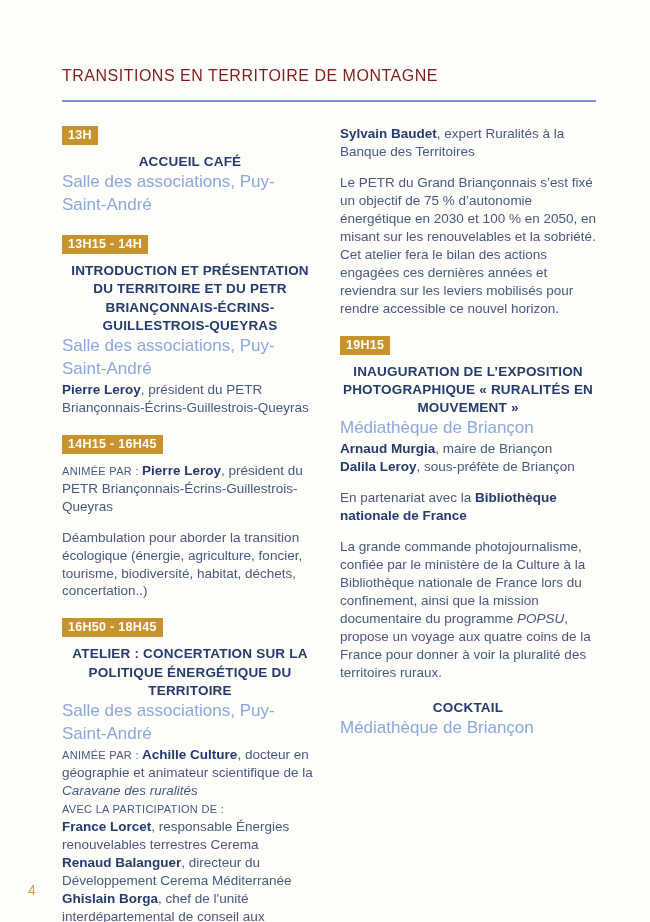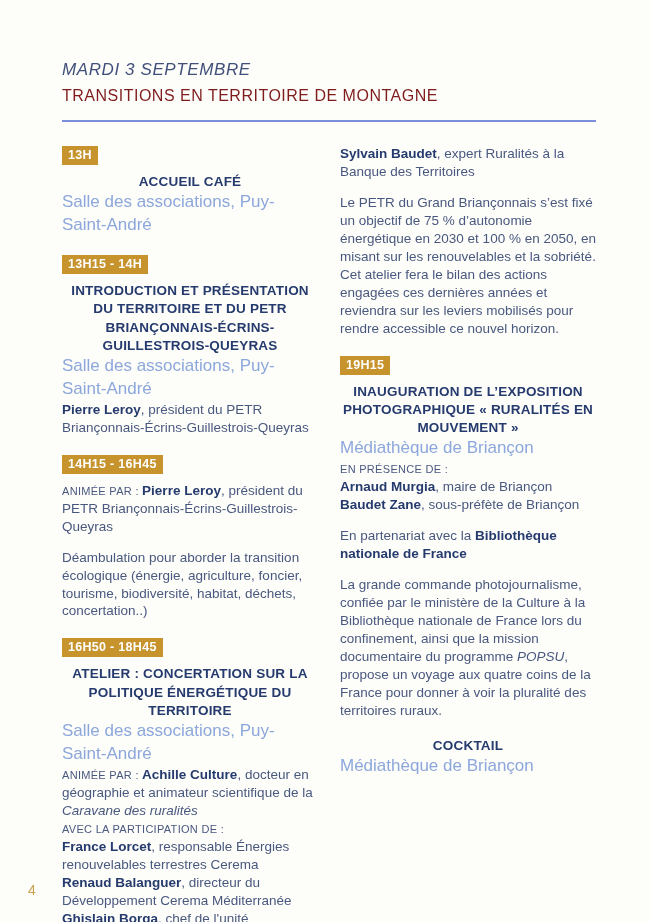--- a/index.html
+++ b/index.html
@@ -87,21 +87,20 @@
     font-size:14px;
     color:#c9a14f;
   }
 </style>
 </head>
 <body>
 
 <div class="page">
   <div class="content">
 
-    <div class="header-date">MARDI 3 SEPTEMBRE</div>
     <div class="header-title">TRANSITIONS EN TERRITOIRE DE MONTAGNE</div>
     <hr class="divider">
 
     <div class="columns">
 
       <div class="col">
 
         <div class="event">
           <span class="time-badge">13H</span>
           <div class="event-title">ACCUEIL CAFÉ</div>
@@ -138,23 +137,22 @@
 
         <div class="event">
           <div class="body-text"><strong>Sylvain Baudet</strong><span>, expert Ruralités à la Banque des Territoires</span></div>
           <div class="body-text para">Le PETR du Grand Briançonnais s’est fixé un objectif de 75 % d’autonomie énergétique en 2030 et 100 % en 2050, en misant sur les renouvelables et la sobriété. Cet atelier fera le bilan des actions engagées ces dernières années et reviendra sur les leviers mobilisés pour rendre accessible ce nouvel horizon.</div>
         </div>
 
         <div class="event">
           <span class="time-badge">19H15</span>
           <div class="event-title">INAUGURATION DE L’EXPOSITION PHOTOGRAPHIQUE « RURALITÉS EN MOUVEMENT »</div>
           <div class="event-location">Médiathèque de Briançon</div>
-          <div class="body-text"><span class="small-caps">EN PRÉSENCE DE : </span></div>
           <div class="body-text"><strong>Arnaud Murgia</strong><span>, maire de Briançon</span></div>
-          <div class="body-text"><strong>Baudet Zane</strong><span>, sous-préfète de Briançon</span></div>
+          <div class="body-text"><strong>Dalila Leroy</strong><span>, sous-préfète de Briançon</span></div>
           <div class="body-text para"><span>En partenariat avec la </span><strong>Bibliothèque nationale de France</strong></div>
           <div class="body-text para"><span>La grande commande photojournalisme, confiée par le ministère de la Culture à la Bibliothèque nationale de France lors du confinement, ainsi que la mission documentaire du programme </span><span class="italic">POPSU</span><span>, propose un voyage aux quatre coins de la France pour donner à voir la pluralité des territoires ruraux.</span></div>
         </div>
 
         <div class="event">
           <div class="event-title">COCKTAIL</div>
           <div class="event-location">Médiathèque de Briançon</div>
         </div>
 
       </div>

